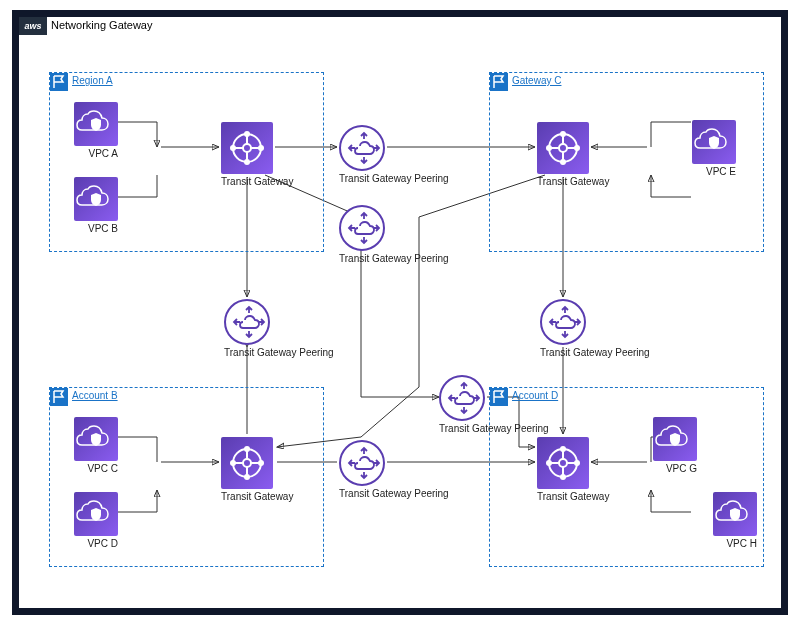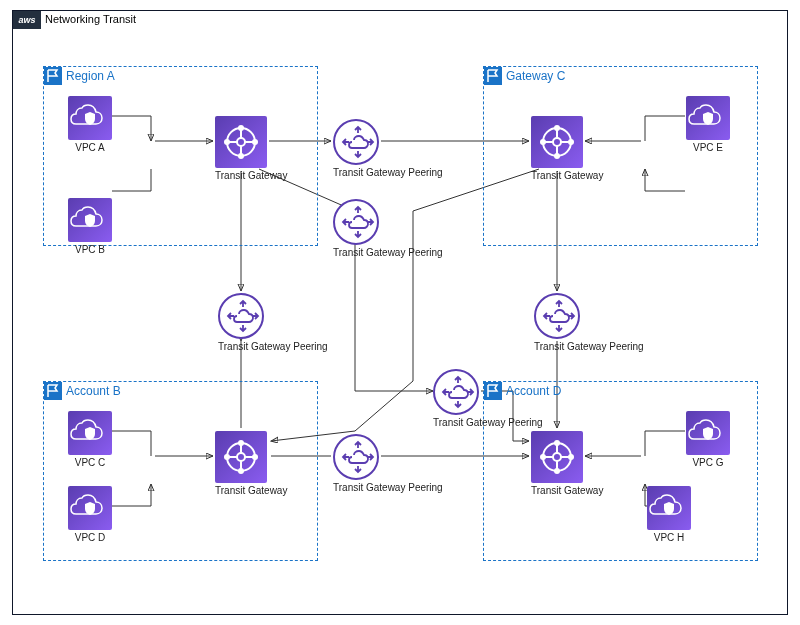--- a/index.html
+++ b/index.html
@@ -1,37 +1,37 @@
 <!DOCTYPE html>
 <html><head>
 <meta charset="utf-8">
 <style>
   * { box-sizing: border-box; margin: 0; padding: 0; }
   body { font-family: Arial, sans-serif; font-size: 11px; background: #fff; width: 800px; height: 625px; position: relative; }
-  .container { position: absolute; border: 1px solid #0f172a; left: 12px; top: 10px; width: 776px; height: 605px; }
+  .container { position: absolute; border: 7px solid #0f172a; left: 12px; top: 10px; width: 776px; height: 605px; }
   .aws-badge { position: absolute; left: 0; top: 0; width: 28px; height: 18px; background: #232f3e; color: #fff; font-size: 9px; text-align: center; line-height: 18px; font-style: italic; font-weight: bold; }
   .container-title { position: absolute; left: 32px; top: 2px; font-size: 11px; }
   .region { position: absolute; border: 1px dashed #1a73c7; }
   .region-badge { position: absolute; left: 0; top: 0; width: 18px; height: 18px; background: #1a73c7; }
   .region-badge svg { width: 18px; height: 18px; }
-  .region-title { position: absolute; left: 22px; top: 2px; color: #1a73c7; font-size: 12px; }
-  .node { position: absolute; text-align: center; }
+  .region-title { position: absolute; left: 22px; top: 2px; color: #1a73c7; font-size: 10px; text-decoration: underline; }
+  .node { position: absolute; text-align: right; }
   .node-label { margin-top: 2px; font-size: 10px; color: #222; white-space: nowrap; }
   .vpc-icon { width: 44px; height: 44px; background: linear-gradient(135deg,#5a3db0,#8a5cf0); border-radius: 2px; display: flex; align-items: center; justify-content: center; }
   .tgw-icon { width: 52px; height: 52px; background: linear-gradient(135deg,#5a3db0,#8a5cf0); border-radius: 2px; display: flex; align-items: center; justify-content: center; }
   .peer-icon { width: 46px; height: 46px; border: 2px solid #5a3db0; border-radius: 50%; display: flex; align-items: center; justify-content: center; background: #fff; }
   svg.conn { position: absolute; left: 0; top: 0; width: 776px; height: 605px; pointer-events: none; }
   .conn line, .conn path { stroke: #333; stroke-width: 1; fill: none; }
 </style>
 </head>
 <body>
 
 <div class="container">
   <div class="aws-badge">aws</div>
-  <div class="container-title">Networking Transit</div>
+  <div class="container-title">Networking Gateway</div>
 
   <svg class="conn">
     <defs>
       <marker id="arr" markerWidth="8" markerHeight="8" refX="7" refY="3" orient="auto">
         <path d="M0,0 L7,3 L0,6 Z" fill="#333"></path>
       </marker>
     </defs>
 
     <path d="M99,105 L138,105 L138,130" marker-end="url(#arr)"></path>
     <path d="M99,180 L138,180 L138,158"></path>
@@ -134,39 +134,39 @@
 
   <div class="node" style="left:55px; top:85px;">
     <div class="vpc-icon">
         <svg width="44" height="44">
           <use href="#vpc-glyph"></use>
         </svg>
       </div>
     <div class="node-label">VPC A</div>
   </div>
 
-  <div class="node" style="left:55px; top:160px;margin-top:27px;">
+  <div class="node" style="left:55px; top:160px;">
     <div class="vpc-icon">
         <svg width="44" height="44">
           <use href="#vpc-glyph"></use>
         </svg>
       </div>
     <div class="node-label">VPC B</div>
   </div>
 
   <div class="node" style="left:202px; top:105px;">
     <div class="tgw-icon">
         <svg width="52" height="52">
           <use href="#tgw-glyph"></use>
         </svg>
       </div>
     <div class="node-label">Transit Gateway</div>
   </div>
 
-  <div class="node" style="left:673px; top:85px;">
+  <div class="node" style="left:673px; top:103px;">
     <div class="vpc-icon">
         <svg width="44" height="44">
           <use href="#vpc-glyph"></use>
         </svg>
       </div>
     <div class="node-label">VPC E</div>
   </div>
 
 
   <div class="node" style="left:518px; top:105px;">
@@ -198,30 +198,30 @@
 
   <div class="node" style="left:202px; top:420px;">
     <div class="tgw-icon">
         <svg width="52" height="52">
           <use href="#tgw-glyph"></use>
         </svg>
       </div>
     <div class="node-label">Transit Gateway</div>
   </div>
 
-  <div class="node" style="left:673px; top:400px;">
+  <div class="node" style="left:634px; top:400px;">
     <div class="vpc-icon">
         <svg width="44" height="44">
           <use href="#vpc-glyph"></use>
         </svg>
       </div>
     <div class="node-label">VPC G</div>
   </div>
 
-  <div class="node" style="left:634px; top:475px;">
+  <div class="node" style="left:694px; top:475px;">
     <div class="vpc-icon">
         <svg width="44" height="44">
           <use href="#vpc-glyph"></use>
         </svg>
       </div>
     <div class="node-label">VPC H</div>
   </div>
 
   <div class="node" style="left:518px; top:420px;">
     <div class="tgw-icon">

